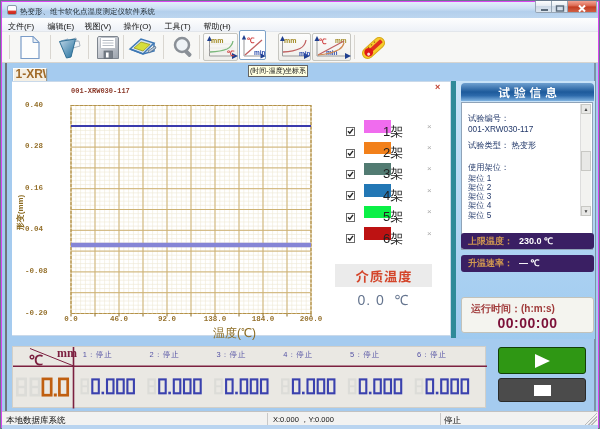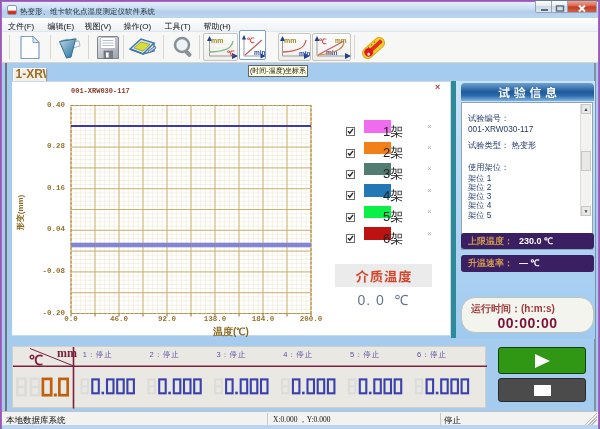--- a/index.html
+++ b/index.html
@@ -26,61 +26,61 @@
 
 #client{position:absolute;left:1px;top:62px;right:1px;height:348px;background:#A5CBEF}
 #lstrip{position:absolute;left:2.5px;top:0;width:2px;height:348px;background:#6E757D}
 #rstrip{position:absolute;left:592px;top:0;width:1.5px;height:348px;background:#7C92A8}
 #tab{position:absolute;left:11px;top:5px;width:34px;height:28px;background:#F4EFE4;border:1px solid #9B9B93;border-top-color:#FDFDFB;border-left-color:#FDFDFB;box-shadow:0 1px 1px rgba(60,60,60,.35);font-size:12px;font-weight:bold;color:#A06A28;overflow:hidden;white-space:nowrap;padding-left:1.5px;line-height:10.5px}
 #chartpanel{position:absolute;left:7px;top:17.5px;width:442px;height:255px;background:#FFFFFF;border:1px solid #C9D9EA}
 #tooltip{position:absolute;left:246px;top:2px;width:60px;height:12px;background:#FFFFE1;border:1px solid #646464;font-size:7px;color:#111;line-height:10px;text-align:center;z-index:9;white-space:nowrap}
 
 #ctitle{position:absolute;left:61px;top:5.5px;font-family:"Liberation Mono",monospace;font-size:7px;font-weight:bold;color:#8B3A2A;letter-spacing:0px}
 #cclose{position:absolute;left:425px;top:0.5px;font-size:9px;color:#C04030;font-weight:bold}
-.ylab{position:absolute;right:385px;width:40px;text-align:right;font-family:"Liberation Mono",monospace;font-size:7.5px;font-weight:bold;color:#96722E;line-height:9px}
+.ylab{position:absolute;right:385px;width:40px;font-family:"Liberation Mono",monospace;font-size:7.5px;font-weight:bold;color:#96722E;line-height:9px}
 .xlab{position:absolute;top:233px;width:28px;text-align:center;font-family:"Liberation Mono",monospace;font-size:7.5px;font-weight:bold;color:#96722E}
-#xtitle{position:absolute;left:203px;top:243px;font-size:10px;font-weight:bold;color:#8B6A20}
+#xtitle{position:absolute;left:203px;top:243px;font-size:12px;font-weight:normal;color:#8B6A20}
 #ytitle{position:absolute;left:-7px;top:125px;font-size:8px;font-weight:bold;color:#8B6A20;transform:rotate(-90deg)}
 .lrow{position:absolute;left:0;height:14px}
 .cb{position:absolute;left:336px;top:2px}
 .sw{position:absolute;left:354px;top:0;width:27px;height:12.5px}
 .ll{position:absolute;left:373px;top:2.5px;font-size:13px;color:#222;white-space:nowrap}
 .lx{position:absolute;left:417px;top:1.5px;font-size:8px;color:#AAA}
 #mbox{position:absolute;left:325px;top:182px;width:97px;height:23px;background:#EBEBEB}
 #mval{position:absolute;left:325px;top:208px;width:97px;text-align:center;font-size:14px;color:#64748E;letter-spacing:1px}
 
 #tealstrip{position:absolute;left:449px;top:18px;width:5px;height:257px;background:#2E8A99}
 #rpanel{position:absolute;left:454px;top:18px;width:139px;height:258px;background:linear-gradient(180deg,#C9E3F8,#9FCAEF)}
 #rhead{position:absolute;left:5px;top:1.5px;width:133px;height:18px;border-radius:4px 4px 0 0;background:linear-gradient(180deg,#6FA0D0 0%,#1D5A9B 50%,#2D6AAB 70%,#7FB2E0 100%)}
 #ibox{position:absolute;left:5px;top:21px;width:132px;height:148px;background:#fff;border:1px solid #8FA3B8}
 .il{position:absolute;left:6px;font-size:8.25px;line-height:9.3px;color:#243A6B;white-space:nowrap}
 #vsb{position:absolute;right:1px;top:1px;width:11px;height:112px;background:#F2F2F0;border-left:1px solid #DDD}
 #hsb{position:absolute;left:1px;bottom:1px;height:8px;right:13px;background:#F2F2F0;border-top:1px solid #DDD}
 .sbb{position:absolute;background:#E8E8E6;border:1px solid #C8C8C4;color:#444;font-size:5px;line-height:8px;text-align:center}
 .pbar{position:absolute;left:5px;width:133px;height:16.5px;background:#3A1F63;border-radius:3px;font-size:9px;font-weight:bold;line-height:16.5px;white-space:nowrap}
 .pbar b{color:#D09850;margin-left:7px;font-weight:bold}
 .pbar span{color:#FFFFFF;margin-left:6px}
-#runbox{position:absolute;left:5px;top:216px;width:133px;height:36px;background:#F4F4EF;border:1px solid #C2C2BA;border-radius:14px}
+#runbox{position:absolute;left:5px;top:216px;width:133px;height:36px;background:#F4F4EF;border:1px solid #C2C2BA;border-radius:3px}
 #runbox .t1{position:absolute;left:9px;top:4px;font-size:10px;font-weight:bold;color:#A03A3A}
 #runbox .t2{position:absolute;left:0;top:16.5px;width:100%;text-align:center;font-size:14px;font-weight:bold;color:#7C1038;letter-spacing:0.5px}
 
 #bpanel{position:absolute;left:10px;top:283px;width:474px;height:61.5px;background:#EAE8E3;border:1px solid #D2CFC8}
 #bpanel svg{position:absolute;left:0;top:0}
 .chdr{position:absolute;top:2.5px;font-size:7.5px;color:#5553A5;letter-spacing:1px}
 .chdr .hc{font-size:7px}
 .chdr .ht{color:#5553A5}
 
 #playbtn{position:absolute;left:496px;top:284px;width:88px;height:27px;background:#2F9714;border:1.5px solid #123F08;border-radius:3px}
 #playbtn i{position:absolute;left:36px;top:5.5px;width:0;height:0;border-left:15px solid #fff;border-top:7.5px solid transparent;border-bottom:7.5px solid transparent}
 #stopbtn{position:absolute;left:496px;top:315px;width:88px;height:24px;background:#4B4B4B;border:1.5px solid #2A2A2A;border-radius:3px}
 #stopbtn i{position:absolute;left:35px;top:5.5px;width:17px;height:11px;background:#fff}
 
 #status{position:absolute;left:1px;right:1px;top:410px;height:14px;background:#F2F2F1;border-top:1px solid #C2C2C2;font-size:8.5px;color:#111}
 #status .s1{position:absolute;left:4px;top:3px}
-#status .s2{position:absolute;left:271px;top:3px;font-family:Liberation Serif, serif;font-size:7.5px}
+#status .s2{position:absolute;left:271px;top:3px;font-family:Liberation Sans, sans-serif;font-size:7.5px}
 #status .s3{position:absolute;left:442px;top:3px}
 .ssep{position:absolute;top:1px;height:12px;width:1px;background:#C8C8C8}
 #grip{position:absolute;right:1px;top:0;width:13px;height:14px;background:linear-gradient(135deg,transparent 50%,#BBB 50%,#BBB 55%,transparent 55%,transparent 62%,#BBB 62%,#BBB 67%,transparent 67%,transparent 74%,#BBB 74%,#BBB 79%,transparent 79%)}
 #bottomborder{position:absolute;left:1px;right:1px;top:424px;height:4px;background:#B9D4F0}
 </style></head>
 <body>
 <div id="win">
 <div id="titlebar">
  <div id="appicon"></div>
  <div id="title">热变形、维卡软化点温度测定仪软件系统</div>

